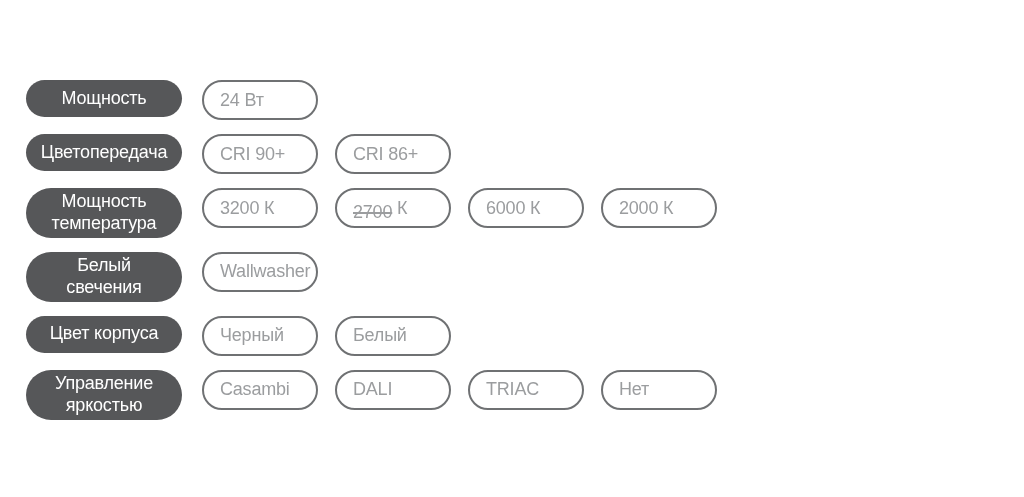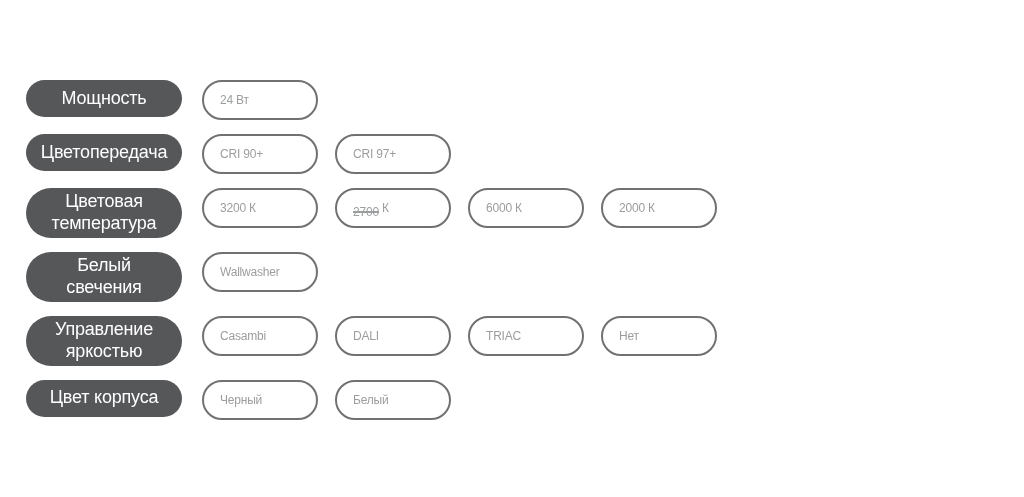--- a/index.html
+++ b/index.html
@@ -62,21 +62,21 @@
     background: var(--page-bg);
     border: 2px solid var(--chip-border);
     border-radius: 20px;
     display: flex;
     align-items: center;
     justify-content: flex-start;
     padding: 0 4px 0 16px;
     margin-right: 17px;
     color: var(--chip-text);
     font-family: "Liberation Sans", sans-serif;
-    font-size: 12px;
+    font-size: 18px;
     letter-spacing: -0.2px;
     white-space: pre;
     cursor: pointer;
   }
   .chip-strike {
     text-decoration: line-through;
     text-decoration-thickness: 1.5px;
     margin-top: 8px;
   }
   .chip-strike:empty { display: none; }
@@ -93,56 +93,56 @@
     <div class="chips">
           <button type="button" class="chip"><span class="chip-rest">24 Вт</span></button>
         </div>
   </div>
       <div class="row">
     <div class="row-label">
       <span class="row-label-text">Цветопередача</span>
     </div>
     <div class="chips">
           <button type="button" class="chip"><span class="chip-rest">CRI 90+</span></button>
-          <button type="button" class="chip"><span class="chip-rest">CRI 97+</span></button>
+          <button type="button" class="chip"><span class="chip-rest">CRI 86+</span></button>
         </div>
   </div>
       <div class="row">
     <div class="row-label">
-      <span class="row-label-text">Цветовая температура</span>
+      <span class="row-label-text">Мощность температура</span>
     </div>
     <div class="chips">
           <button type="button" class="chip"><span class="chip-rest">3200 К</span></button>
           <button type="button" class="chip"><span class="chip-strike">2700</span><span class="chip-rest"> К</span></button>
           <button type="button" class="chip"><span class="chip-rest">6000 К</span></button>
           <button type="button" class="chip"><span class="chip-rest">2000 К</span></button>
         </div>
   </div>
       <div class="row">
     <div class="row-label">
       <span class="row-label-text">Белый свечения</span>
     </div>
     <div class="chips">
           <button type="button" class="chip"><span class="chip-rest">Wallwasher</span></button>
         </div>
   </div>
       <div class="row">
     <div class="row-label">
+      <span class="row-label-text">Цвет корпуса</span>
+    </div>
+    <div class="chips">
+          <button type="button" class="chip"><span class="chip-rest">Черный</span></button>
+          <button type="button" class="chip"><span class="chip-rest">Белый</span></button>
+        </div>
+  </div>
+      <div class="row">
+    <div class="row-label">
       <span class="row-label-text">Управление яркостью</span>
     </div>
     <div class="chips">
           <button type="button" class="chip"><span class="chip-rest">Casambi</span></button>
           <button type="button" class="chip"><span class="chip-rest">DALI</span></button>
           <button type="button" class="chip"><span class="chip-rest">TRIAC</span></button>
           <button type="button" class="chip"><span class="chip-rest">Нет</span></button>
         </div>
   </div>
-      <div class="row">
-    <div class="row-label">
-      <span class="row-label-text">Цвет корпуса</span>
-    </div>
-    <div class="chips">
-          <button type="button" class="chip"><span class="chip-rest">Черный</span></button>
-          <button type="button" class="chip"><span class="chip-rest">Белый</span></button>
-        </div>
-  </div>
     </div>
 </main>
 
 </body></html>

